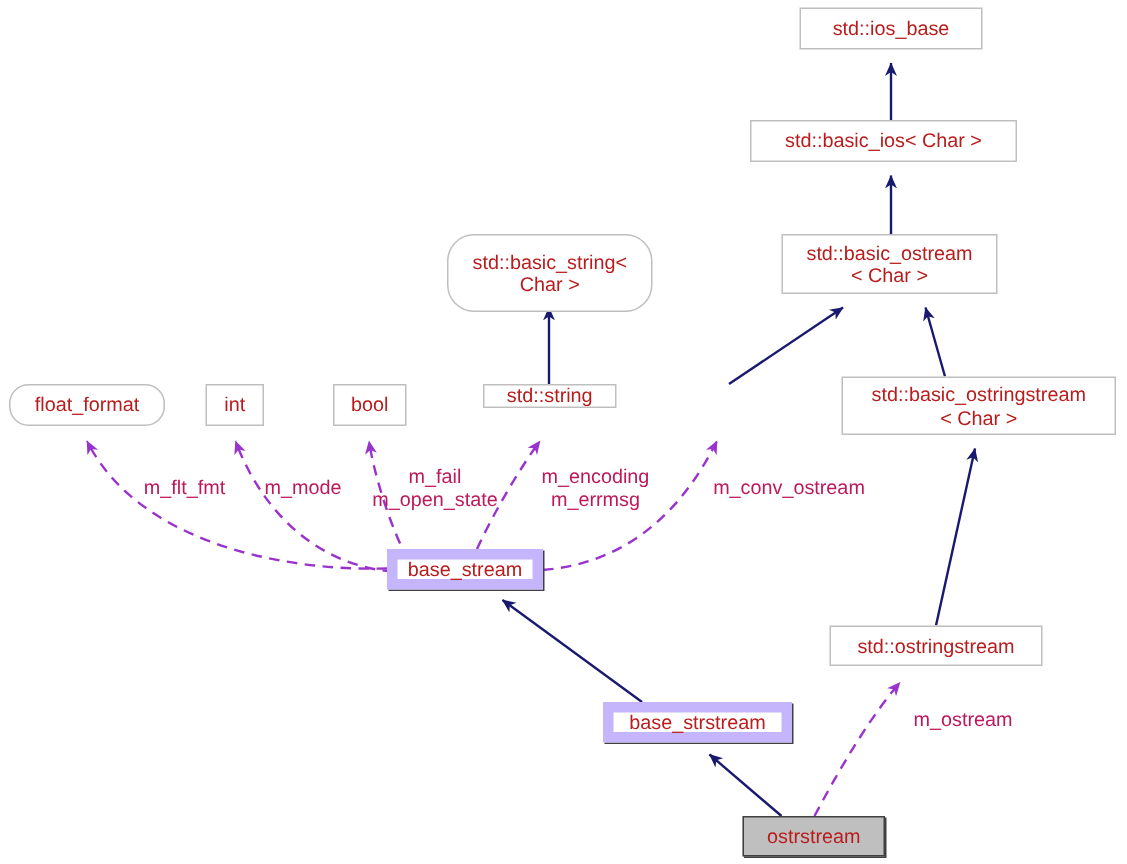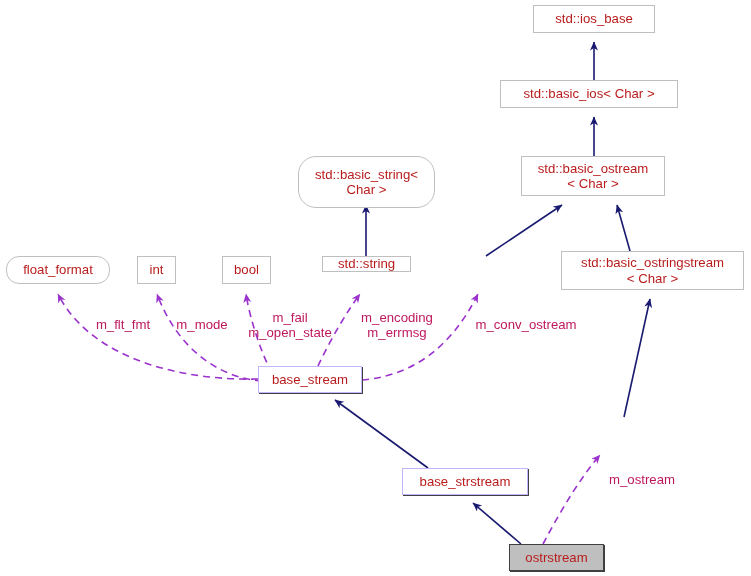--- a/index.html
+++ b/index.html
@@ -34,21 +34,21 @@
     background: #ffffff;
     border: 1px solid #bfbfbf;
     color: #b91c1c;
     font-size: 13.2px;
     line-height: 15.5px;
     letter-spacing: 0px;
     white-space: pre;
     z-index: 3;
   }
   .node.strong {
-    border: 1px solid #c4b5fd;
+    border: 7px solid #c4b5fd;
     box-shadow: 1px 1px 0 0 #404040;
   }
   .node.current {
     background: #bfbfbf;
     border: 1px solid #404040;
     box-shadow: 1px 1px 0 0 #404040;
   }
   .edge-label {
     position: absolute;
     color: #be185d;
@@ -113,24 +113,25 @@
   <div class="node" style="left:222px;top:256px;width:49px;height:28px;">bool</div>
 
   <div class="node" style="left:322px;top:256px;width:89px;height:16px;">std::string</div>
 
 
   <div class="node" style="left:561px;top:251px;width:183px;height:39px;">std::basic_ostringstream
 &lt; Char &gt;</div>
 
   <div class="node strong" style="left:258px;top:366px;width:104px;height:27px;">base_stream</div>
 
+  <div class="node" style="left:553px;top:417px;width:142px;height:27px;">std::ostringstream</div>
 
   <div class="node strong" style="left:402px;top:468px;width:126px;height:27px;">base_strstream</div>
 
-  <div class="node current" style="left:509px;top:544px;width:95px;height:27px;">ostrstream</div>
+  <div class="node current" style="left:495px;top:544px;width:95px;height:27px;">ostrstream</div>
 
   <div class="edge-label" style="left:84px;top:317px;width:78px;">m_flt_fmt</div>
 
   <div class="edge-label" style="left:170px;top:317px;width:64px;">m_mode</div>
 
   <div class="edge-label" style="left:240px;top:310px;width:100px;">m_fail
 m_open_state</div>
 
   <div class="edge-label" style="left:355px;top:310px;width:84px;">m_encoding
 m_errmsg</div>

